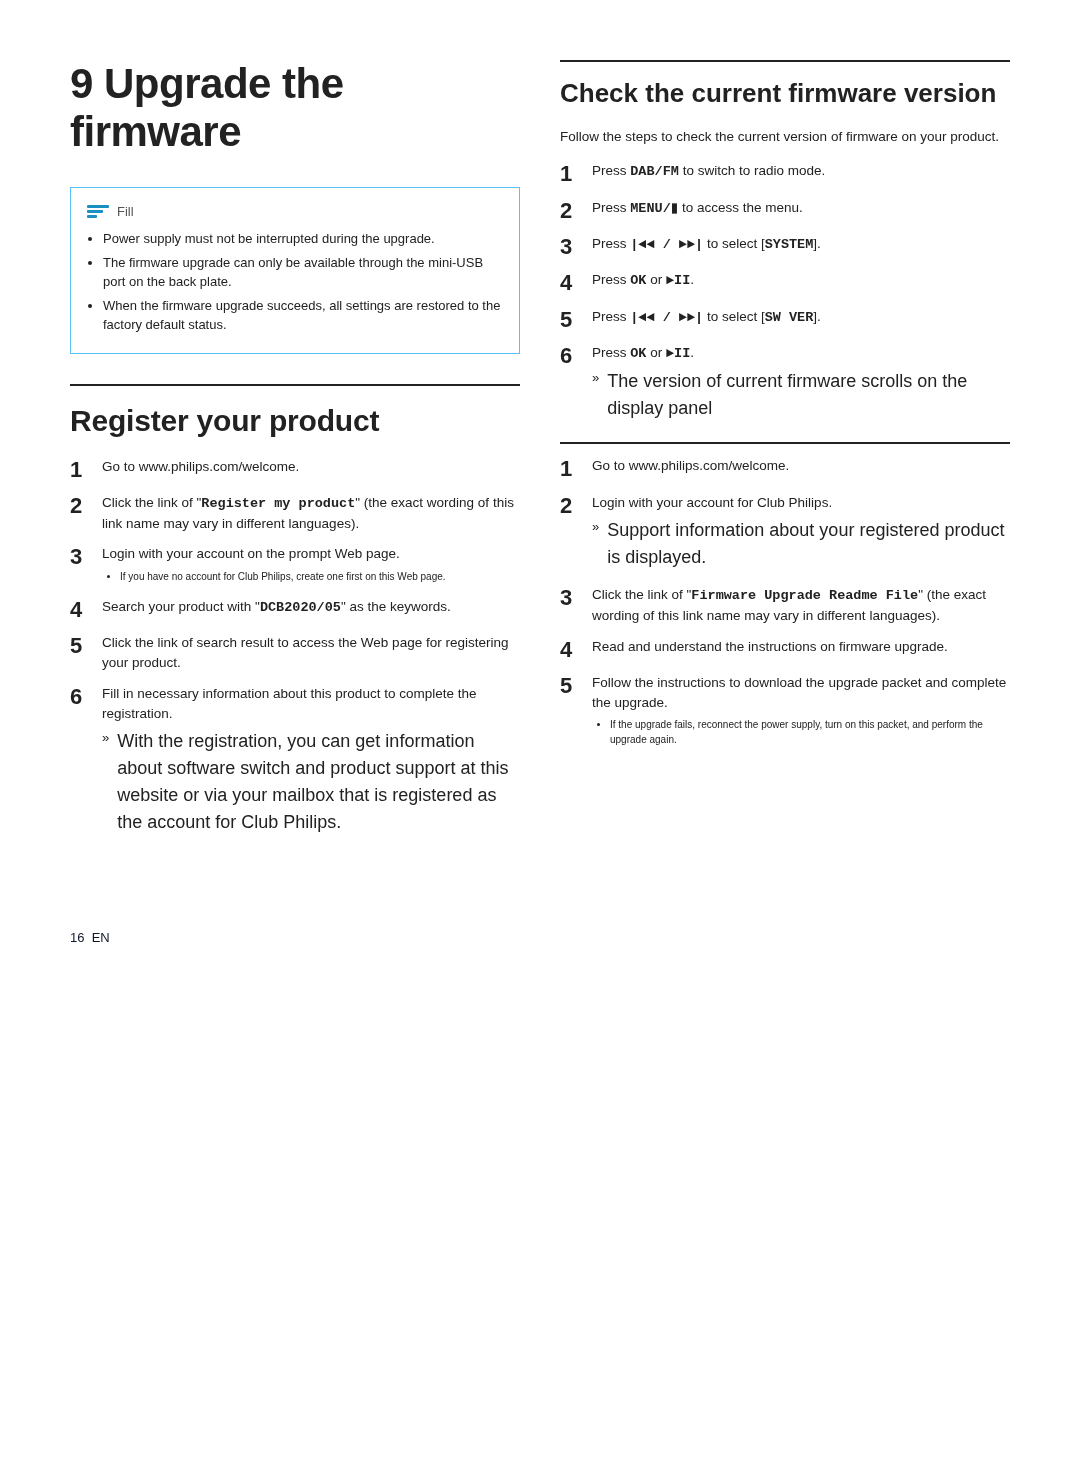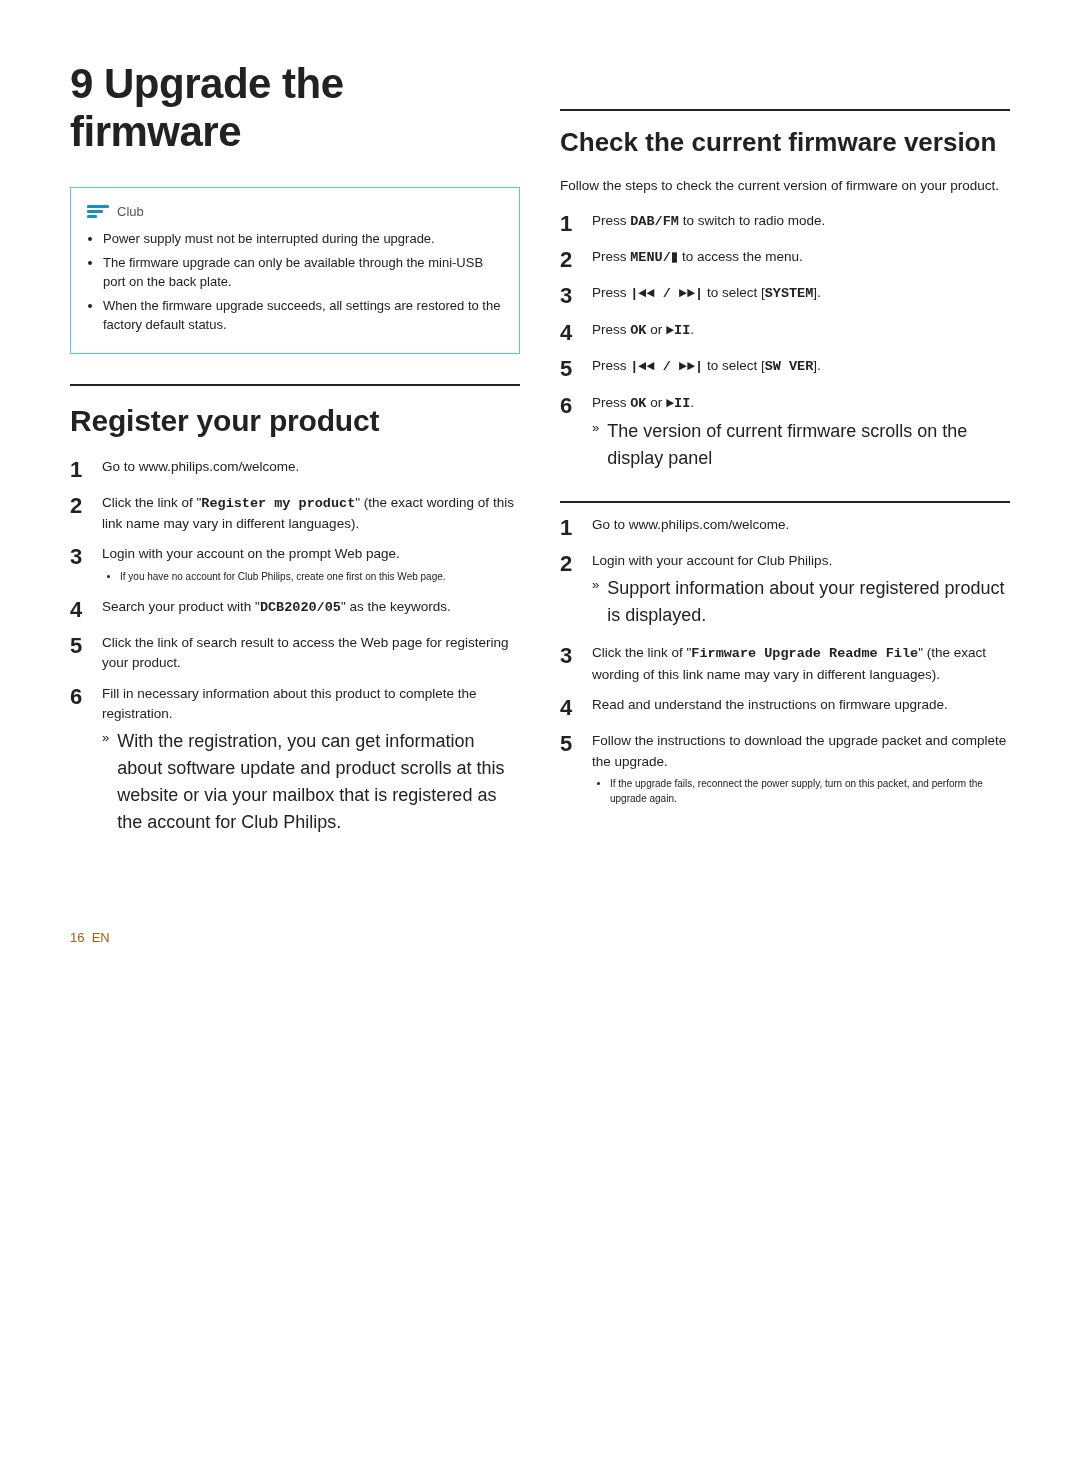--- a/index.html
+++ b/index.html
@@ -9,21 +9,20 @@
       color: #222;
       font-size: 14px;
       line-height: 1.5;
       width: 1080px;
       min-height: 1474px;
       padding: 60px 70px 60px 70px;
     }
     .page-layout {
       display: flex;
       gap: 40px;
-      align-items: center;
     }
     .left-col {
       flex: 1;
       min-width: 0;
     }
     .right-col {
       flex: 1;
       min-width: 0;
     }
     .chapter-title {
@@ -138,47 +137,47 @@
       margin-top: 4px;
     }
     .bullet-list li {
       font-size: 10px;
       margin-bottom: 3px;
     }
     .section-gap {
       margin-bottom: 28px;
     }
     .right-section-gap {
-      margin-bottom: 25px;
+      margin-bottom: 16px;
     }
     .page-number {
       margin-top: 60px;
       font-size: 13px;
-      color: #a16207;
+      color: #0f172a;
     }
   </style>
 </head>
 <body>
 
 <div>
 
   <div class="page-layout">
     <div class="left-col">
       <h1 class="chapter-title">
         <span>9</span>&nbsp;<span>Upgrade the firmware</span>
       </h1>
 
       <div class="note-box">
         <div class="note-header">
           <div class="note-icon">
             <span></span>
               <span></span>
               <span></span>
           </div>
-          <span>Club</span>
+          <span>Fill</span>
         </div>
         <ul class="note-list">
           <li>Power supply must not be interrupted during the upgrade.</li>
           <li>The firmware upgrade can only be available through the mini-USB port on the back plate.</li>
           <li>When the firmware upgrade succeeds, all settings are restored to the factory default status.</li>
         </ul>
       </div>
 
       <div class="section-gap">
         <hr class="section-divider">
@@ -206,21 +205,21 @@
           </li>
           <li>
             <span class="num">5</span>
             <div class="li-content">Click the link of search result to access the Web page for registering your product.</div>
           </li>
           <li>
             <span class="num">6</span>
             <div class="li-content">Fill in necessary information about this product to complete the registration.
               <ul class="sub-list">
                 <li>
-                    <span>With the registration, you can get information about software update and product scrolls at this website or via your mailbox that is registered as the account for Club Philips.</span>
+                    <span>With the registration, you can get information about software switch and product support at this website or via your mailbox that is registered as the account for Club Philips.</span>
                   </li>
               </ul>
             </div>
           </li>
         </ol>
       </div>
     </div>
 
     <div class="right-col">
 

